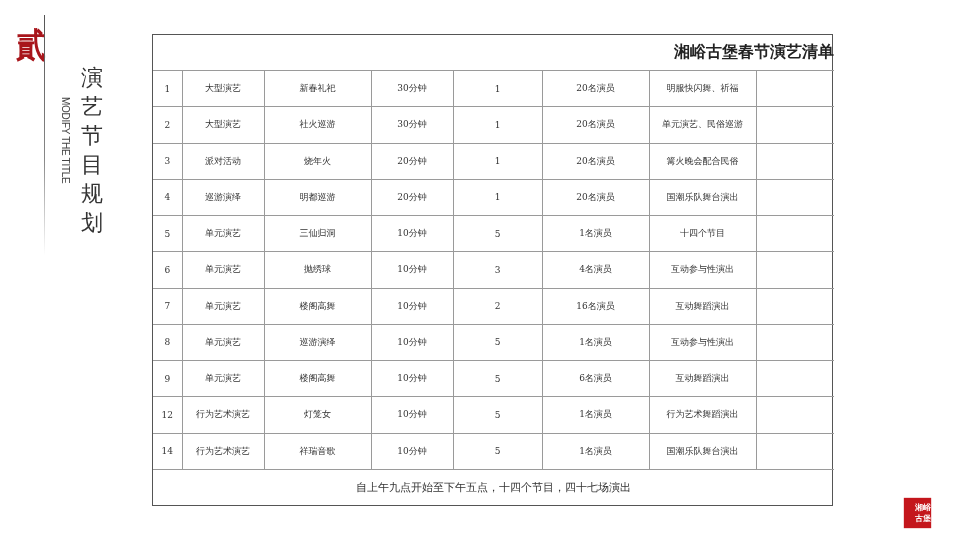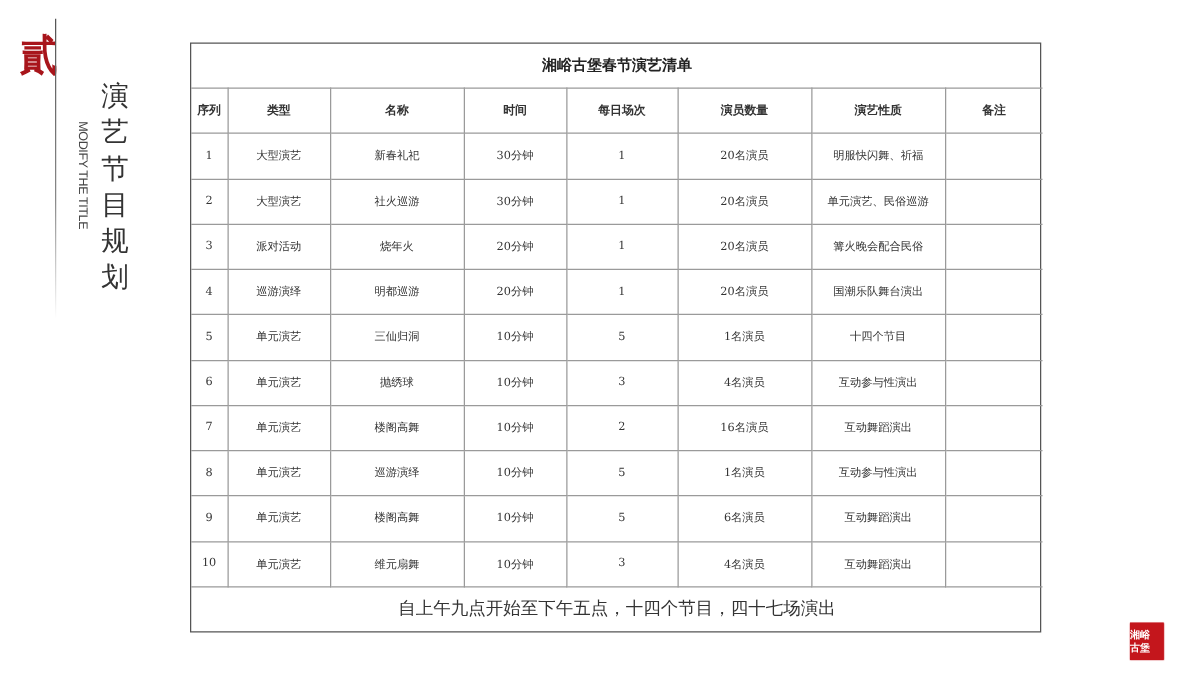--- a/index.html
+++ b/index.html
@@ -38,34 +38,34 @@
       border-collapse: collapse; width: 100%; height: 100%; table-layout: fixed;
       font-family: "DejaVu Serif", serif; font-size: 9px; color: #333;
     }
     td, th {
       border: 1px solid #9a9a9a; text-align: center; vertical-align: middle;
       padding: 0; font-weight: normal; overflow: hidden; white-space: nowrap;
     }
     th { font-weight: bold; font-size: 9.5px; }
     tr.title-row td {
       border-left: none; border-right: none; border-top: none;
-      font-size: 12px; font-weight: bold; color: #222; height: 27px;
+      font-size: 16px; font-weight: bold; color: #222; height: 27px; text-align: right;
     }
     tr.footer-row td {
       border-left: none; border-right: none; border-bottom: none;
-      height: 27px; font-size: 14px;
+      height: 27px; font-size: 11px;
     }
     tr.head-row th, tr.data-row td { height: 27px; }
     table tr td:first-child, table tr th:first-child { border-left: none; }
     table tr td:last-child, table tr th:last-child { border-right: none; }
     .seal {
       position: absolute; left: 904px; top: 498px; width: 27px; height: 30px;
       background: #c4161c; color: #fff; box-shadow: 0 0 1px #c4161c;
       font-family: "DejaVu Sans", sans-serif; font-weight: bold; font-size: 8px;
-      line-height: 11px; text-align: left; padding-top: 4px; box-sizing: border-box;
+      line-height: 11px; text-align: right; padding-top: 4px; box-sizing: border-box;
     }
     .seal span { display: block; }
   </style>
 </head>
 <body>
 
 <div class="side-mark">貳</div>
 <div class="side-rule"></div>
 <div class="side-title">
   <span>演</span>
@@ -86,30 +86,20 @@
         <col style="width:82px">
       <col style="width:89px">
         <col style="width:107px">
         <col style="width:107px">
         <col style="width:78px">
     </colgroup>
     <tbody>
         <tr class="title-row">
       <td colspan="8">湘峪古堡春节演艺清单</td>
     </tr>
-    <tr class="head-row">
-      <th>序列</th>
-      <th>类型</th>
-      <th>名称</th>
-      <th>时间</th>
-      <th>每日场次</th>
-      <th>演员数量</th>
-      <th>演艺性质</th>
-      <th>备注</th>
-    </tr>
     </tbody>
       <tbody id="rows">
         <tr class="data-row">
           <td>1</td>
           <td>大型演艺</td>
           <td>新春礼祀</td>
           <td>30分钟</td>
           <td>1</td>
           <td>20名演员</td>
           <td>明服快闪舞、祈福</td>
@@ -189,27 +179,37 @@
           <td>9</td>
           <td>单元演艺</td>
           <td>楼阁高舞</td>
           <td>10分钟</td>
           <td>5</td>
           <td>6名演员</td>
           <td>互动舞蹈演出</td>
           <td></td>
         </tr>
         <tr class="data-row">
-          <td>10</td>
-          <td>单元演艺</td>
-          <td>维元扇舞</td>
-          <td>10分钟</td>
-          <td>3</td>
-          <td>4名演员</td>
-          <td>互动舞蹈演出</td>
+          <td>12</td>
+          <td>行为艺术演艺</td>
+          <td>灯笼女</td>
+          <td>10分钟</td>
+          <td>5</td>
+          <td>1名演员</td>
+          <td>行为艺术舞蹈演出</td>
+          <td></td>
+        </tr>
+        <tr class="data-row">
+          <td>14</td>
+          <td>行为艺术演艺</td>
+          <td>祥瑞音歌</td>
+          <td>10分钟</td>
+          <td>5</td>
+          <td>1名演员</td>
+          <td>国潮乐队舞台演出</td>
           <td></td>
         </tr>
       </tbody>
     <tbody>
         <tr class="footer-row">
       <td colspan="8">自上午九点开始至下午五点，十四个节目，四十七场演出</td>
     </tr>
   </tbody>
     </table>
 </div>

